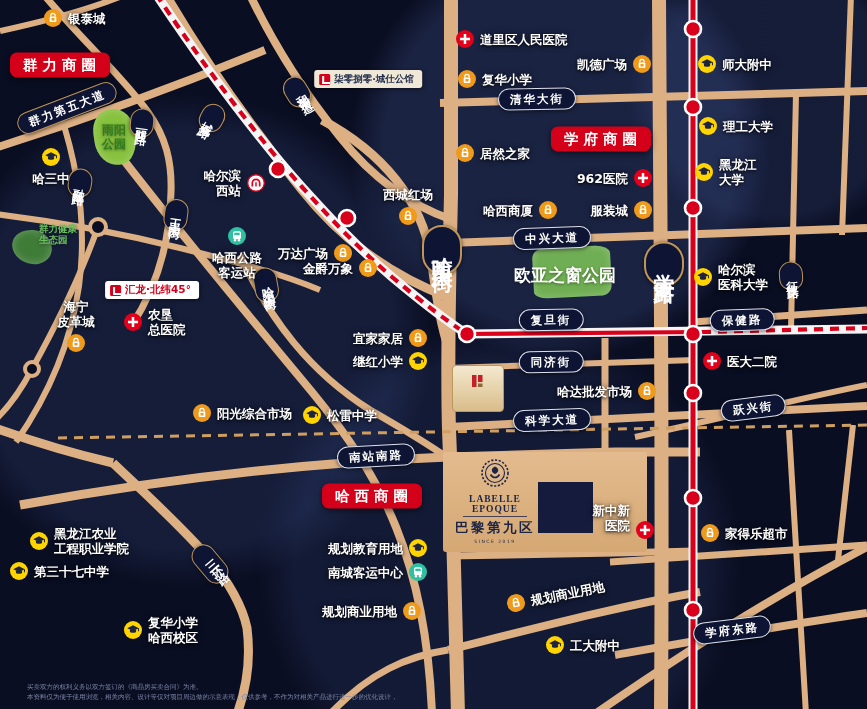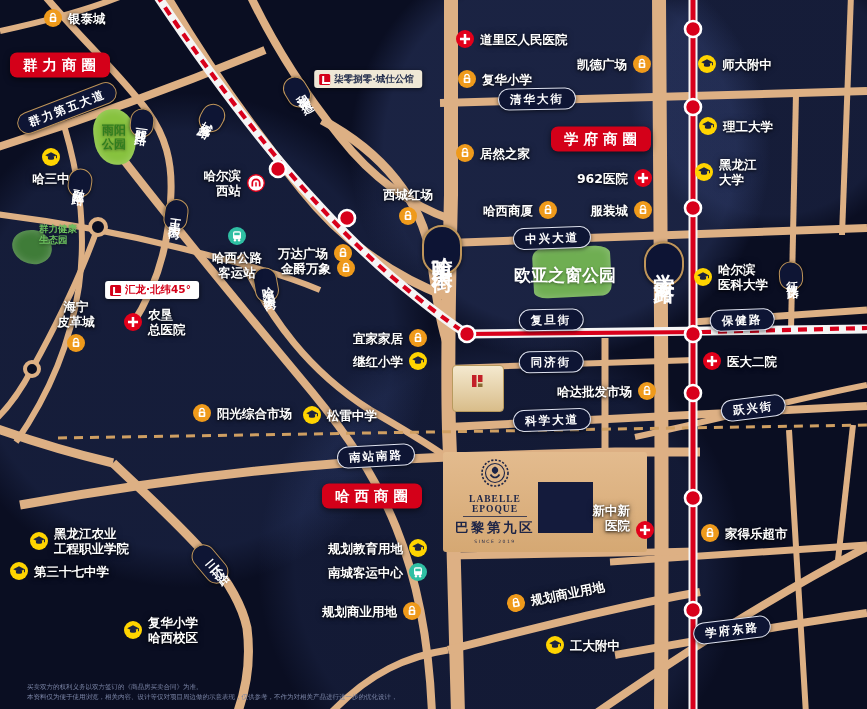--- a/index.html
+++ b/index.html
@@ -364,21 +364,21 @@
       <span class="mk"><svg width="18" height="18" viewBox="0 0 20 20">
           <circle cx="10" cy="10" r="10" fill="#ef9a1b"></circle>
           <path d="M7.6,8.3 V7.3 a2.4,2.4 0 0 1 4.8,0 V8.3" stroke="#fff" stroke-width="1.4" fill="none"></path>
           <rect x="6.3" y="8.2" width="7.4" height="6.2" rx="1.2" fill="#fff"></rect>
           <rect x="8.3" y="10" width="3.4" height="2.8" fill="#ef9a1b"></rect>
         </svg></span>
       <div class="lb" style="right: 24px; top: 1.5px; text-align: right;">
         <div>万达广场</div>
       </div>
     </div>
-    <div class="poi" style="left: 337px; top: 259px;">
+    <div class="poi" style="left: 359px; top: 259px;">
       <span class="mk"><svg width="18" height="18" viewBox="0 0 20 20">
           <circle cx="10" cy="10" r="10" fill="#ef9a1b"></circle>
           <path d="M7.6,8.3 V7.3 a2.4,2.4 0 0 1 4.8,0 V8.3" stroke="#fff" stroke-width="1.4" fill="none"></path>
           <rect x="6.3" y="8.2" width="7.4" height="6.2" rx="1.2" fill="#fff"></rect>
           <rect x="8.3" y="10" width="3.4" height="2.8" fill="#ef9a1b"></rect>
         </svg></span>
       <div class="lb" style="right: 24px; top: 1.5px; text-align: right;">
         <div>金爵万象</div>
       </div>
     </div>

